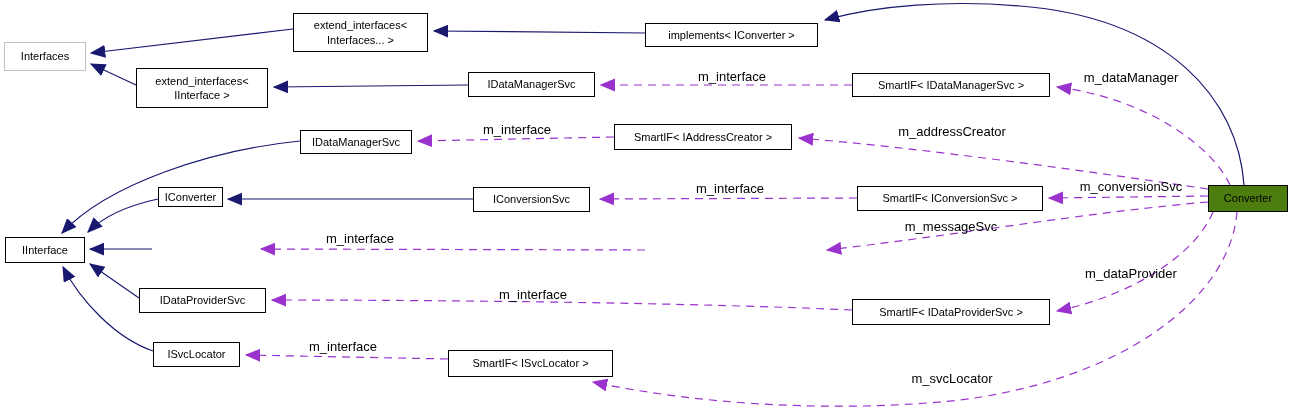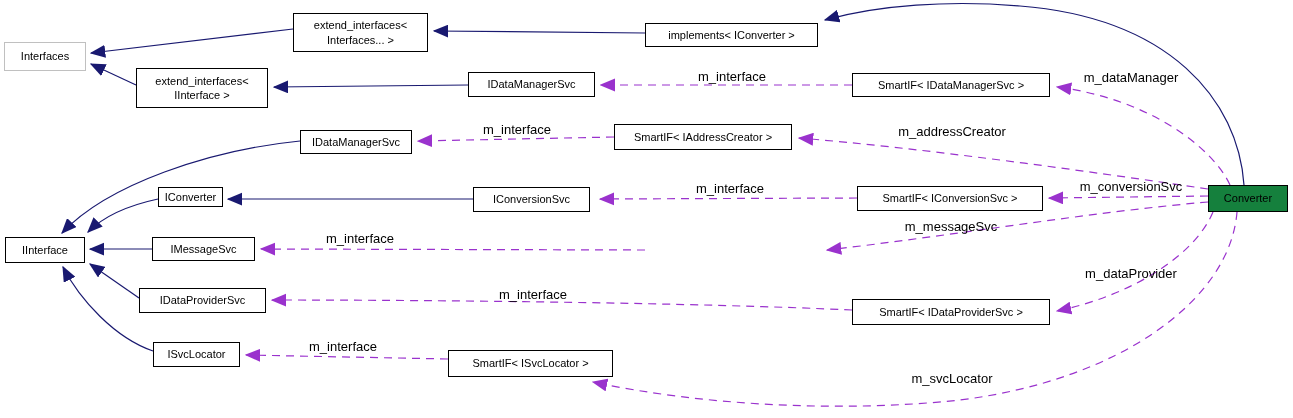--- a/index.html
+++ b/index.html
@@ -19,21 +19,21 @@
     border:1px solid #000000;
     background:#ffffff;
     color:#000000;
     display:flex;align-items:center;justify-content:center;
     text-align:center;
     font-size:11px;line-height:1.3;
     white-space:pre-line;
     cursor:pointer;
   }
   .node.muted{border-color:#c0c0c0;justify-content:center;}
-  .node.highlight{background:#15803d;border-width:1.5px;}
+  .node.highlight{background:#4d7c0f;border-width:1.5px;}
   .elabel{
     position:absolute;
     transform:translateX(-50%);
     font-size:13px;color:#000000;
     white-space:nowrap;
   }
 </style>
 </head>
 <body>
 
@@ -82,21 +82,20 @@
   <div class="node" style="left:136px;top:68px;width:132px;height:40px"><span>extend_interfaces&lt;
 IInterface &gt;</span></div>
   <div class="node" style="left:468px;top:72px;width:127px;height:25px"><span>IDataManagerSvc</span></div>
   <div class="node" style="left:852px;top:73px;width:198px;height:24px"><span>SmartIF&lt; IDataManagerSvc &gt;</span></div>
   <div class="node" style="left:300px;top:130px;width:112px;height:24px"><span>IDataManagerSvc</span></div>
   <div class="node" style="left:614px;top:124px;width:178px;height:26px"><span>SmartIF&lt; IAddressCreator &gt;</span></div>
   <div class="node" style="left:158px;top:187px;width:65px;height:20px"><span>IConverter</span></div>
   <div class="node" style="left:473px;top:187px;width:117px;height:25px"><span>IConversionSvc</span></div>
   <div class="node" style="left:857px;top:186px;width:186px;height:25px"><span>SmartIF&lt; IConversionSvc &gt;</span></div>
   <div class="node" style="left:5px;top:237px;width:80px;height:26px"><span>IInterface</span></div>
-  <div class="node" style="left:152px;top:237px;width:103px;height:24px"><span>IMessageSvc</span></div>
   <div class="node" style="left:852px;top:299px;width:198px;height:26px"><span>SmartIF&lt; IDataProviderSvc &gt;</span></div>
   <div class="node" style="left:139px;top:288px;width:127px;height:25px"><span>IDataProviderSvc</span></div>
   <div class="node" style="left:153px;top:342px;width:87px;height:25px"><span>ISvcLocator</span></div>
   <div class="node" style="left:448px;top:350px;width:165px;height:27px"><span>SmartIF&lt; ISvcLocator &gt;</span></div>
   <div class="node highlight" style="left:1208px;top:185px;width:80px;height:27px"><span>Converter</span></div>
 
   <div class="elabel" style="left:732px;top:69px">m_interface</div>
   <div class="elabel" style="left:1131px;top:70px">m_dataManager</div>
   <div class="elabel" style="left:517px;top:122px">m_interface</div>
   <div class="elabel" style="left:952px;top:124px">m_addressCreator</div>

